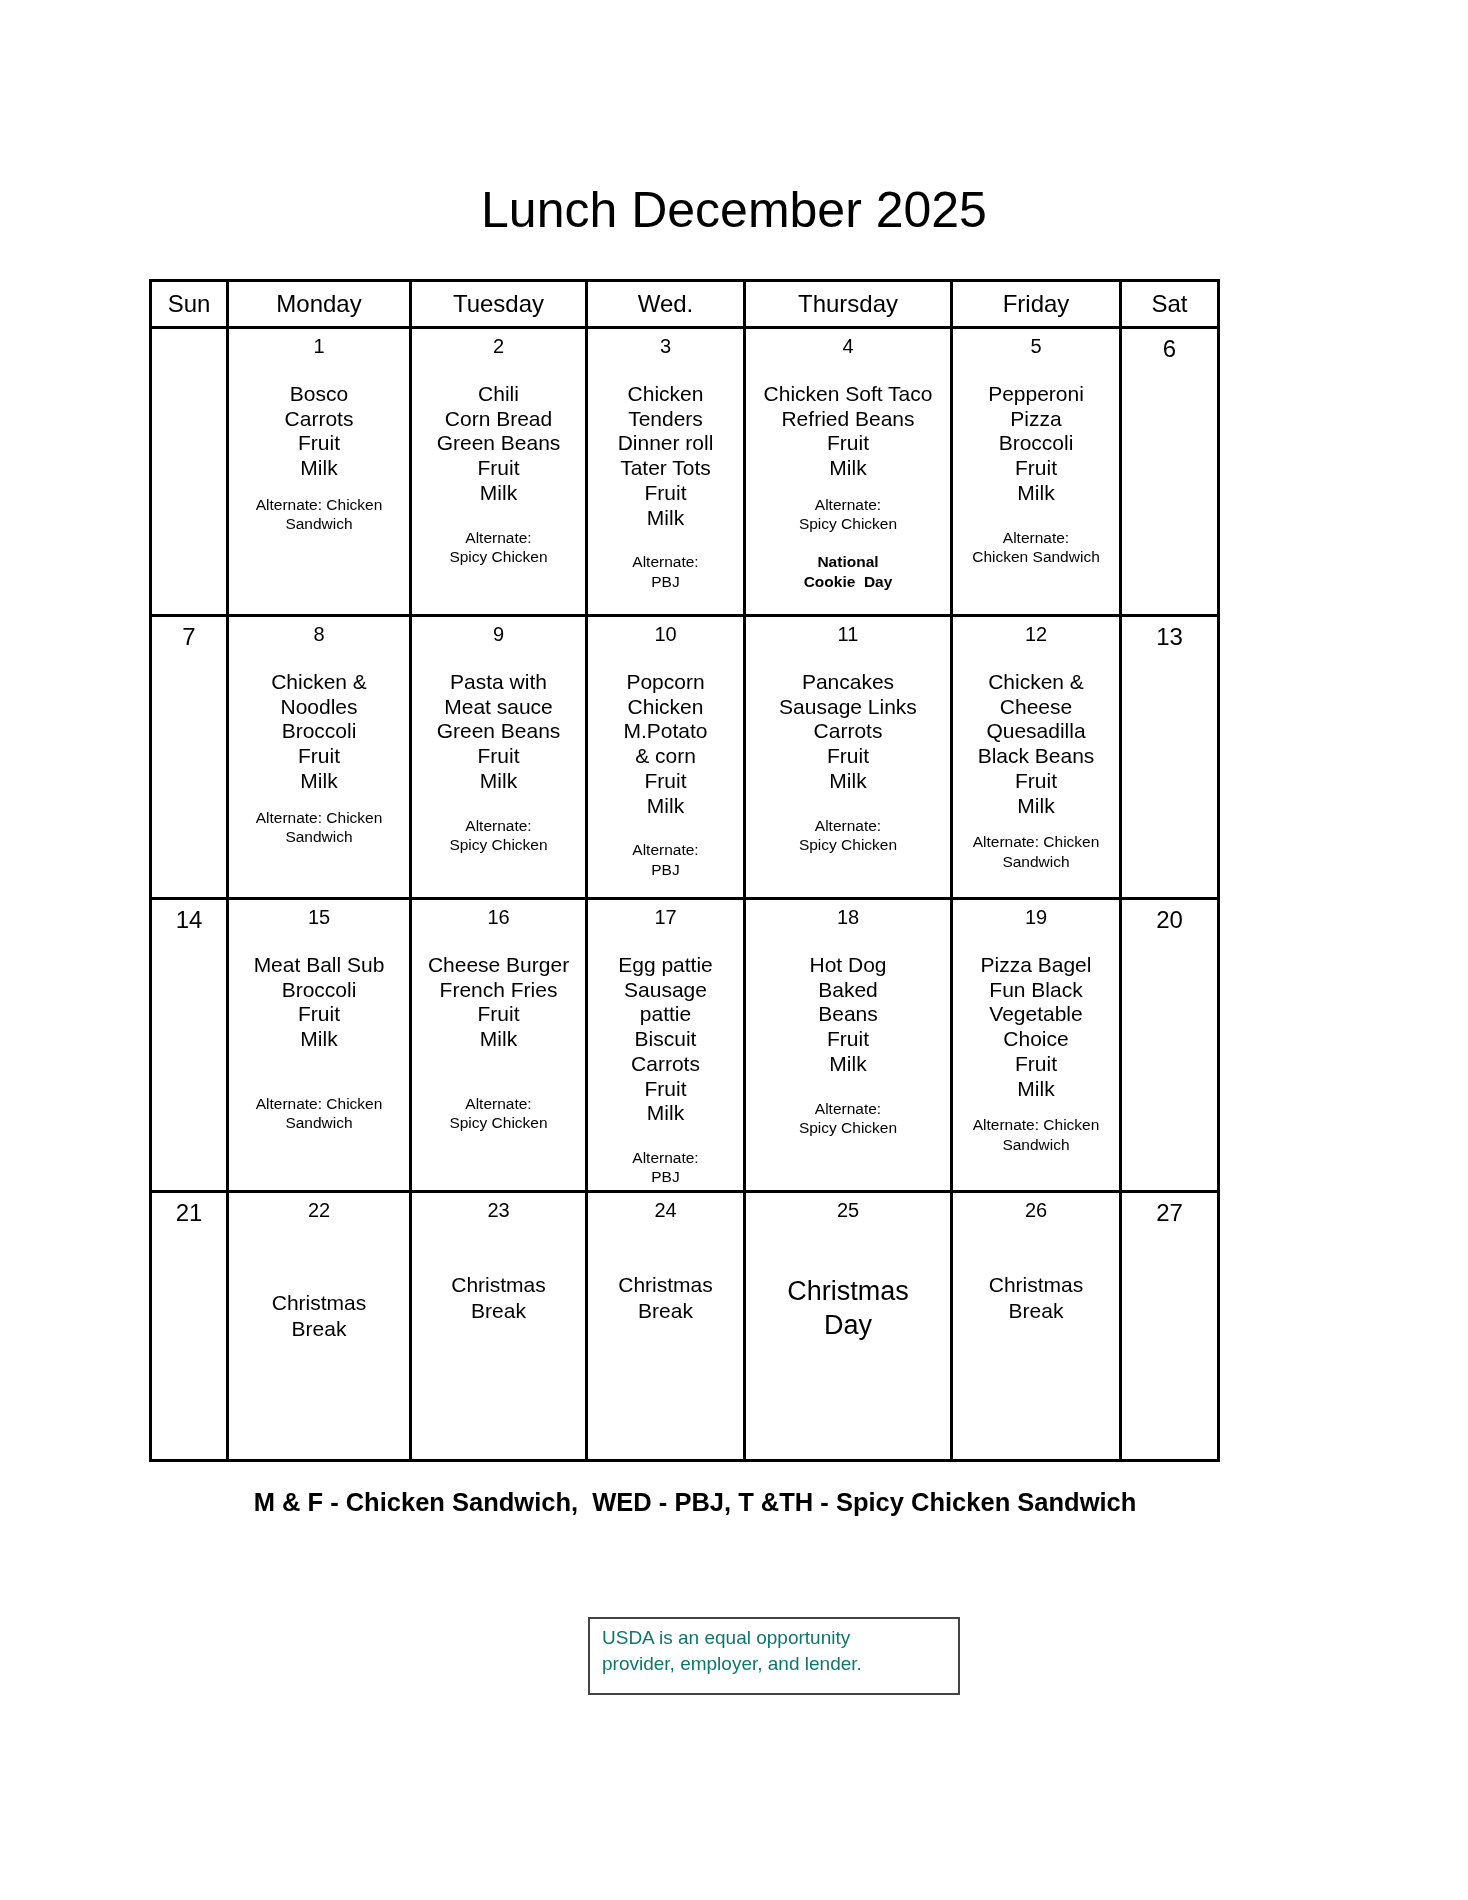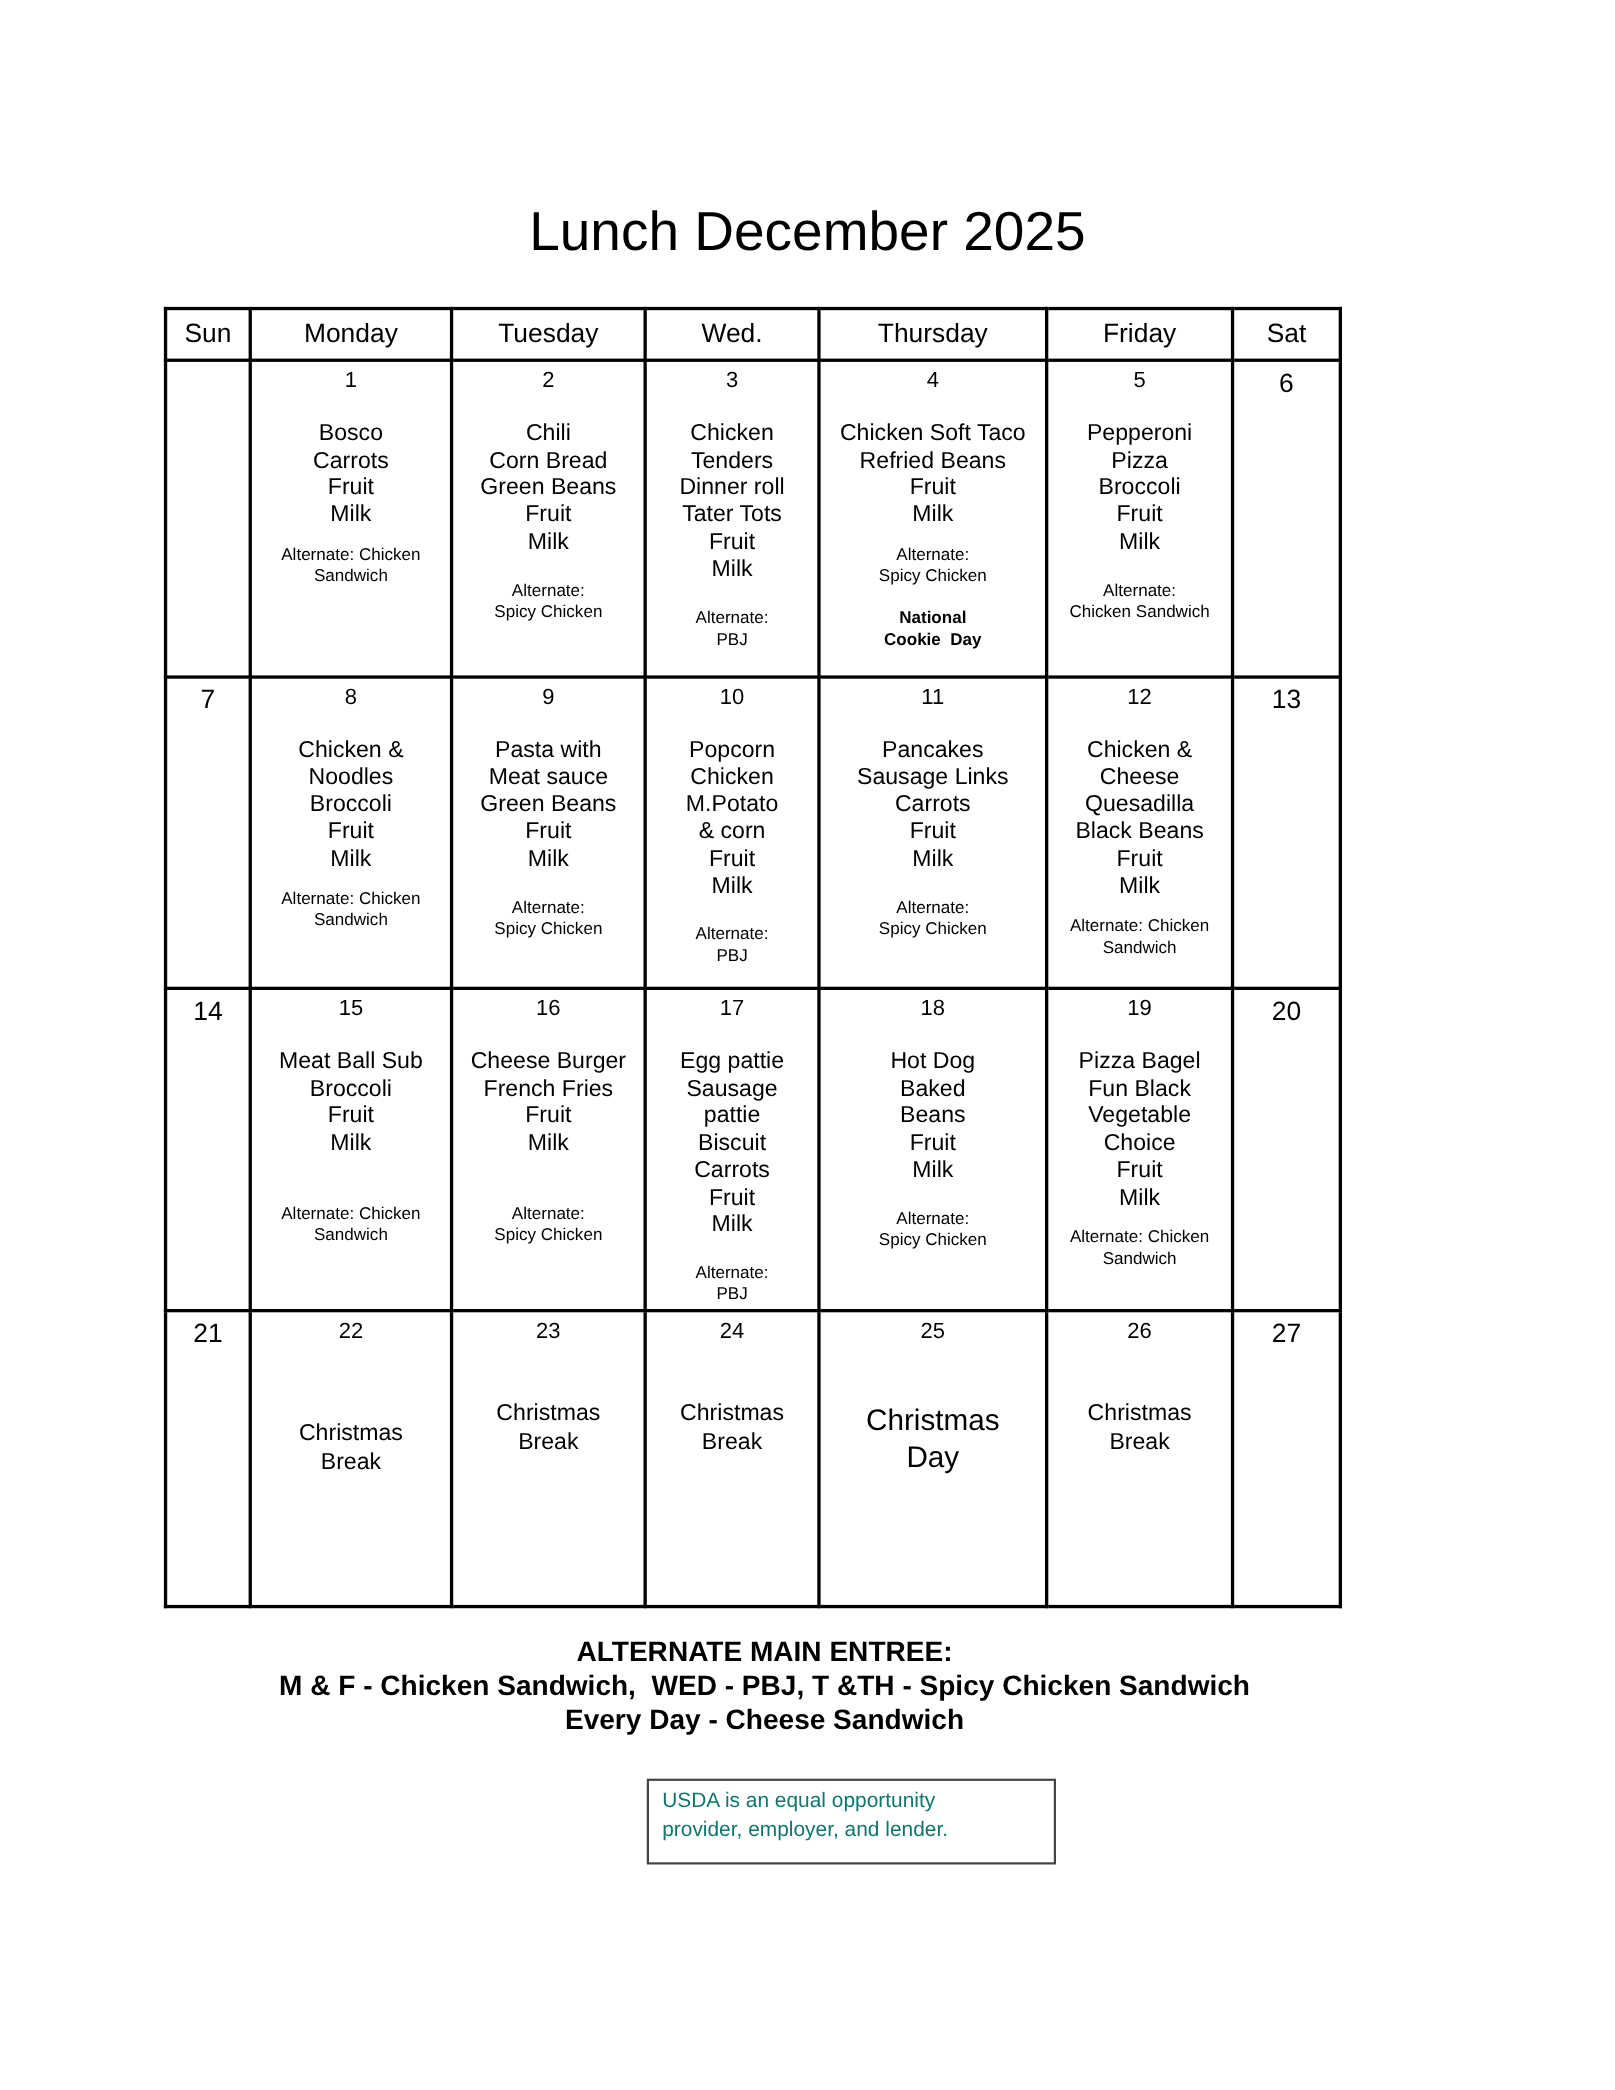--- a/index.html
+++ b/index.html
@@ -349,21 +349,19 @@
           </div>
         </td>
         <td class="weekend">
           <span class="daynum">27</span>
         </td>
       </tr>
     </tbody>
 </table>
 
 <div class="footer">
-  <div>ALTERNATE MAIN ENTREE:</div>
   <div style="white-space:pre">M &amp; F - Chicken Sandwich,  WED - PBJ, T &amp;TH - Spicy Chicken Sandwich</div>
-  <div>Every Day - Cheese Sandwich</div>
 </div>
 
 <div class="usda">
   <div>USDA is an equal opportunity</div>
   <div>provider, employer, and lender.</div>
 </div>
 
 </body></html>

